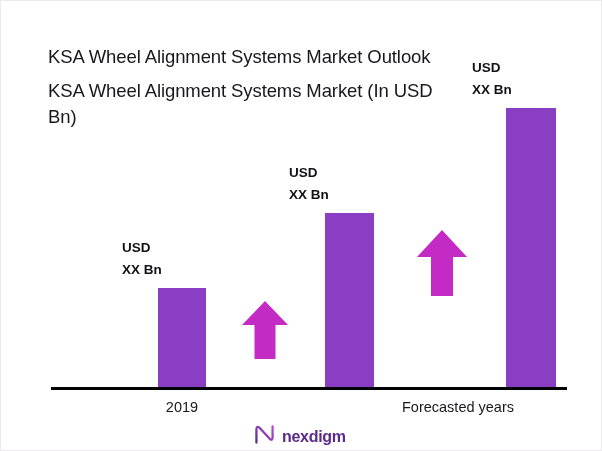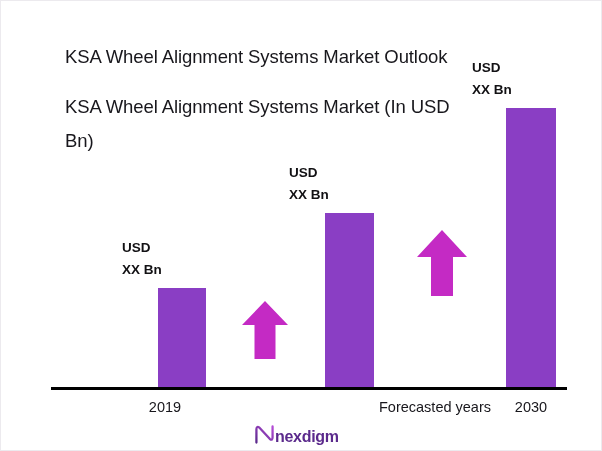--- a/index.html
+++ b/index.html
@@ -16,38 +16,38 @@
     height: 451px;
     background: #ffffff;
     overflow: hidden;
     box-sizing: border-box;
     border: 1px solid #eceaee;
   }
 
   
   .title-block {
     position: absolute;
-    left: 64px;
+    left: 47px;
     top: 43px;
     width: 452px;
   }
   .title-line {
     font-size: 18.5px;
     line-height: 26px;
     color: #18171c;
     letter-spacing: -0.1px;
     font-weight: 400;
   }
   .subtitle-line {
     font-size: 18.5px;
     line-height: 26px;
     color: #18171c;
     letter-spacing: -0.1px;
     font-weight: 400;
-    margin-top: 24px;
+    margin-top: 8px;
   }
 
   
   .plot {
     position: absolute;
     left: 0;
     top: 0;
     width: 602px;
     height: 451px;
   }
@@ -90,50 +90,51 @@
   
   .cat-label {
     position: absolute;
     top: 396px;
     text-align: center;
     font-size: 14.5px;
     line-height: 20px;
     color: #18171c;
     white-space: nowrap;
   }
-  .cat-2019 { left: 124px; width: 80px; }
+  .cat-2019 { left: 141px; width: 80px; }
   .cat-hist { left: 213px; width: 106px; }
   .cat-2024 { left: 308px; width: 80px; }
-  .cat-fore { left: 374px; width: 120px; text-align: center; }
+  .cat-fore { left: 397px; width: 120px; text-align: center; }
   .cat-2030 { left: 490px; width: 80px; }
 
   
   .logo {
     position: absolute;
     left: 253px;
     top: 424px;
     display: flex;
     align-items: center;
+    gap: 7px;
   }
   .logo-text {
     font-size: 16px;
     font-weight: bold;
     color: #5b2a8c;
     letter-spacing: -0.3px;
   }
 </style>
 </head>
 <body>
 
 <div id="page">
 
   <div class="title-block">
     <div class="title-line">KSA Wheel Alignment Systems Market Outlook</div>
     <div class="subtitle-line">KSA Wheel Alignment Systems Market (In USD</div>
-    <div class="subtitle-line" style="margin-top:8px">Bn)</div>
+    <div class="subtitle-line" style="margin-top:0">Bn)</div>
   </div>
 
   <div class="plot">
 
     <div class="bar bar-1"></div>
     <div class="bar bar-2"></div>
     <div class="bar bar-3"></div>
 
     <div class="bar-label bar-label-1">
       <span>USD</span>
@@ -156,21 +157,20 @@
     <div class="arrow arrow-2">
       <svg viewBox="0 0 50 66" width="50" height="66" aria-hidden="true">
         <polygon points="25,0 50,27 36,27 36,66 14,66 14,27 0,27" fill="#c42ac4"></polygon>
       </svg>
     </div>
 
     <div class="axis-line"></div>
 
     <div class="cat-label cat-2019">2019</div>
     <div class="cat-label cat-fore">Forecasted years</div>
-    <div class="cat-label cat-2030">2030</div>
   </div>
 
   <div class="logo">
     <span>
       <svg viewBox="0 0 22 20" width="21" height="19" aria-hidden="true">
         <defs>
           <linearGradient id="lg" x1="0" y1="1" x2="1" y2="0">
             <stop offset="0%" stop-color="#5b2a8c"></stop>
             <stop offset="100%" stop-color="#b44bd6"></stop>
           </linearGradient>

